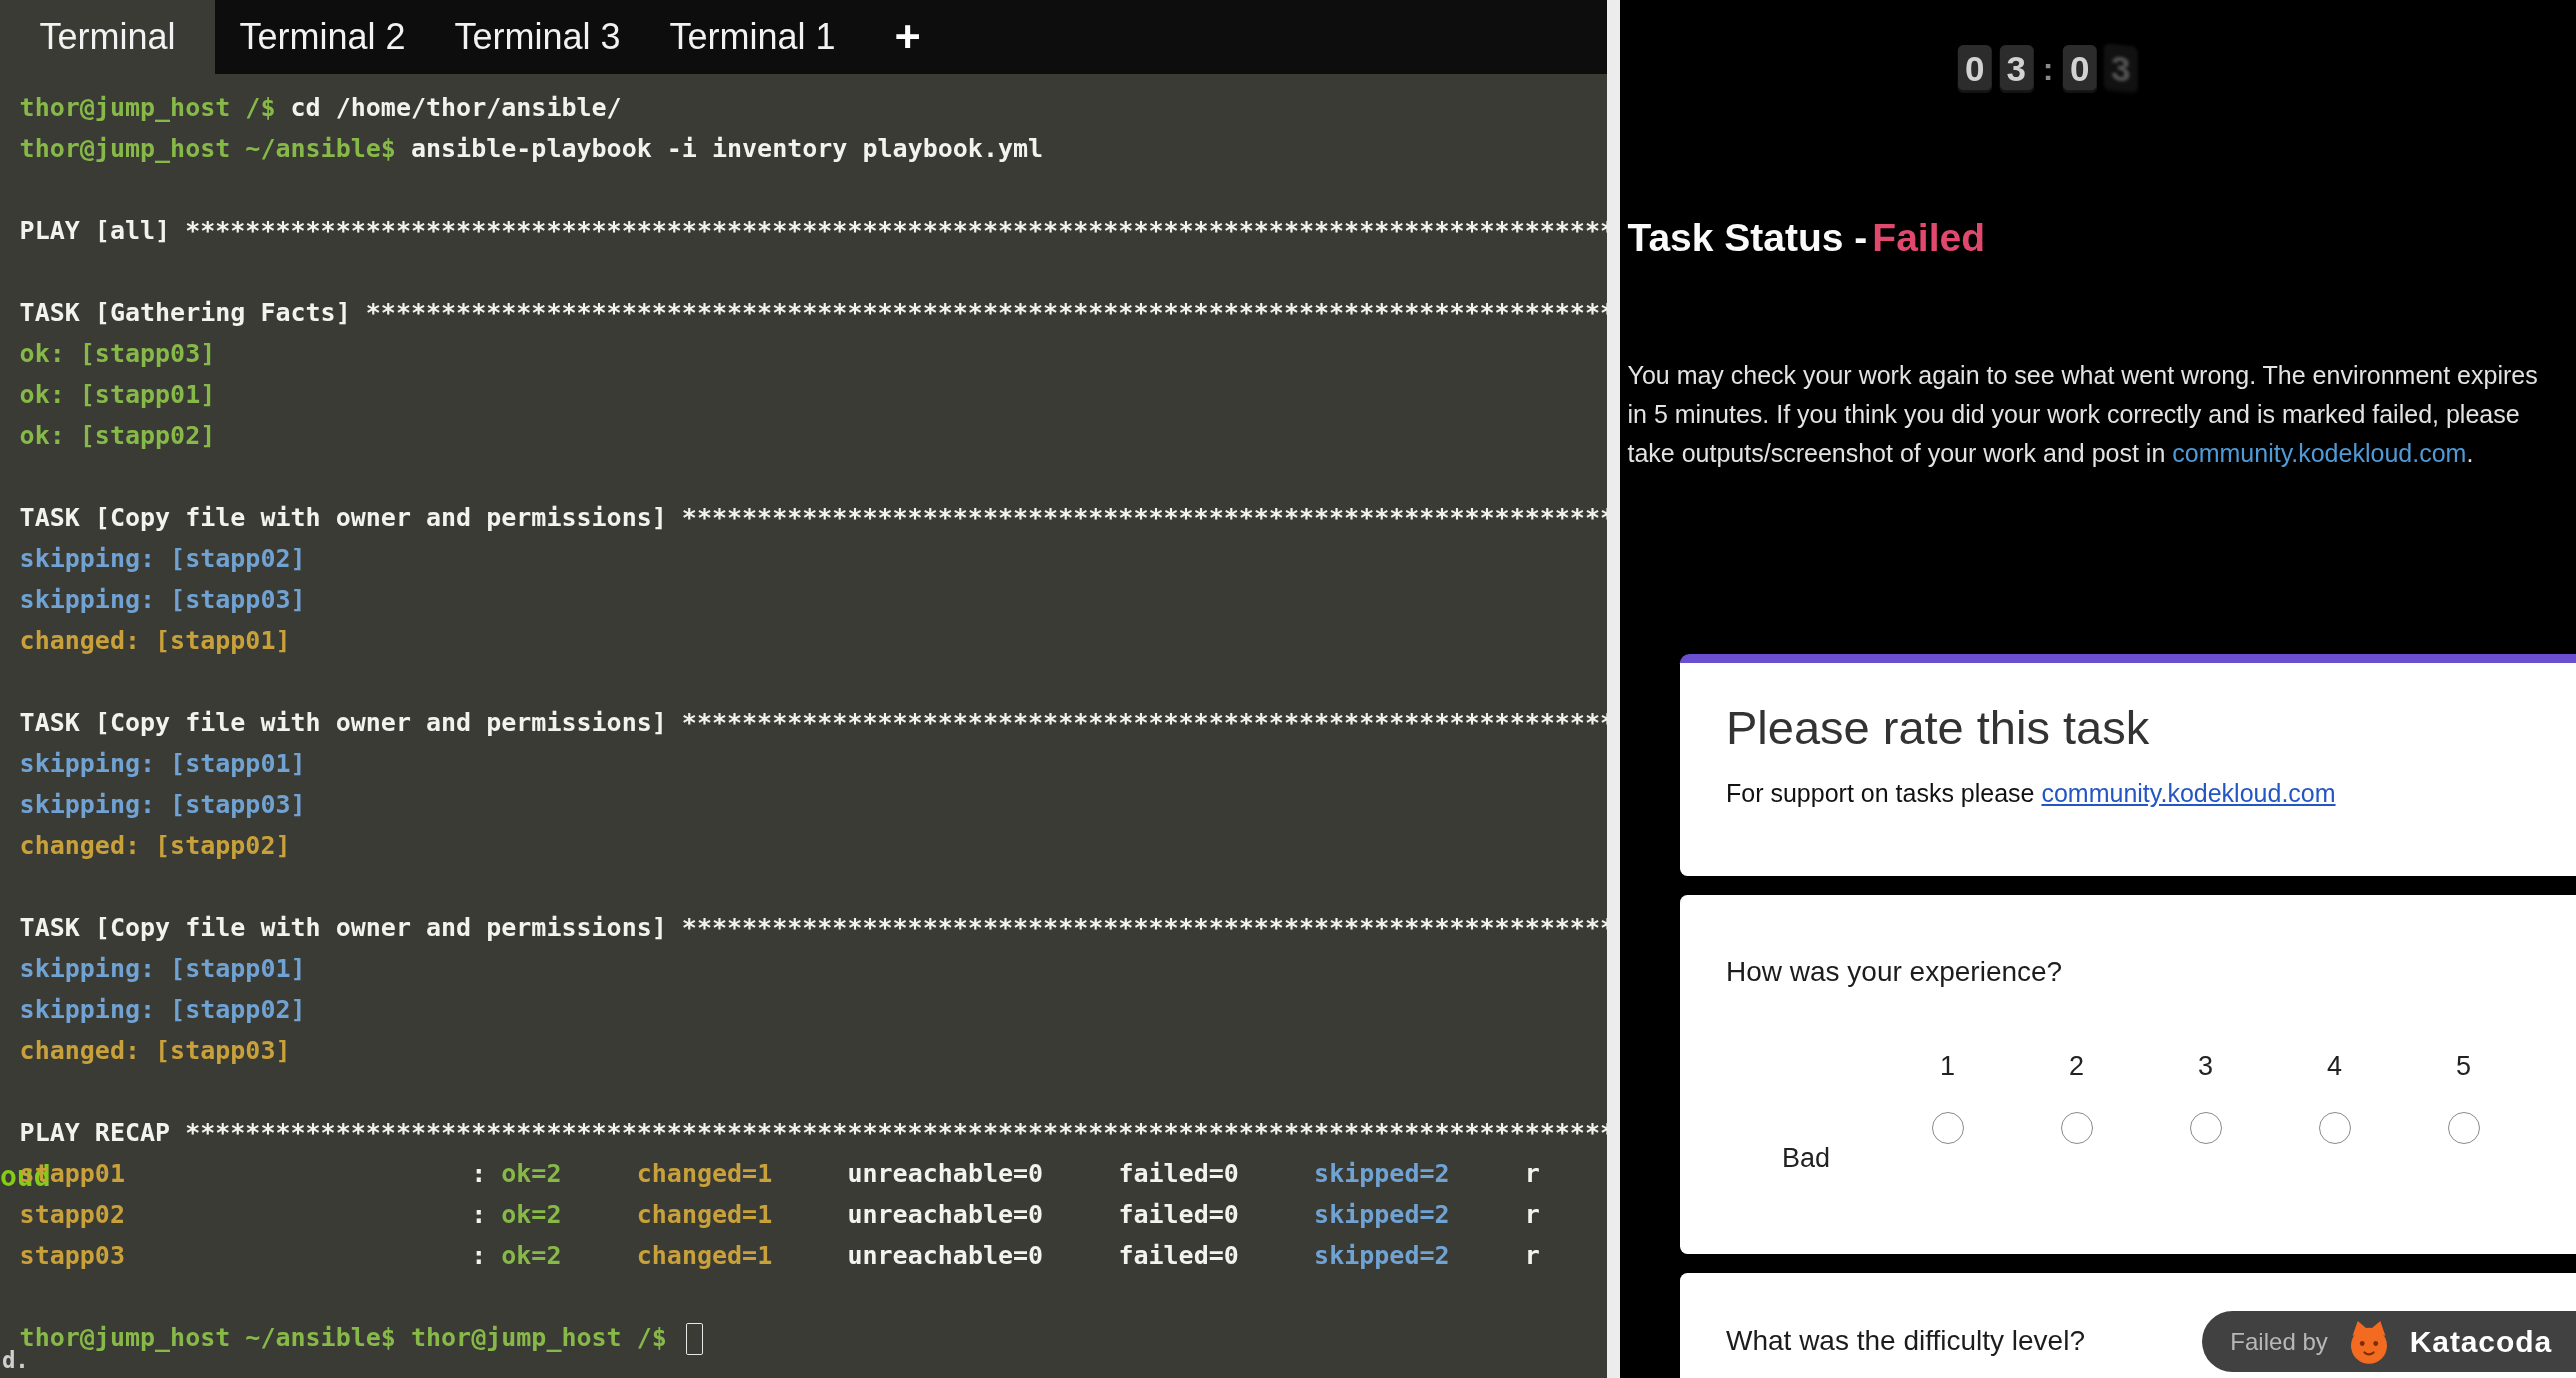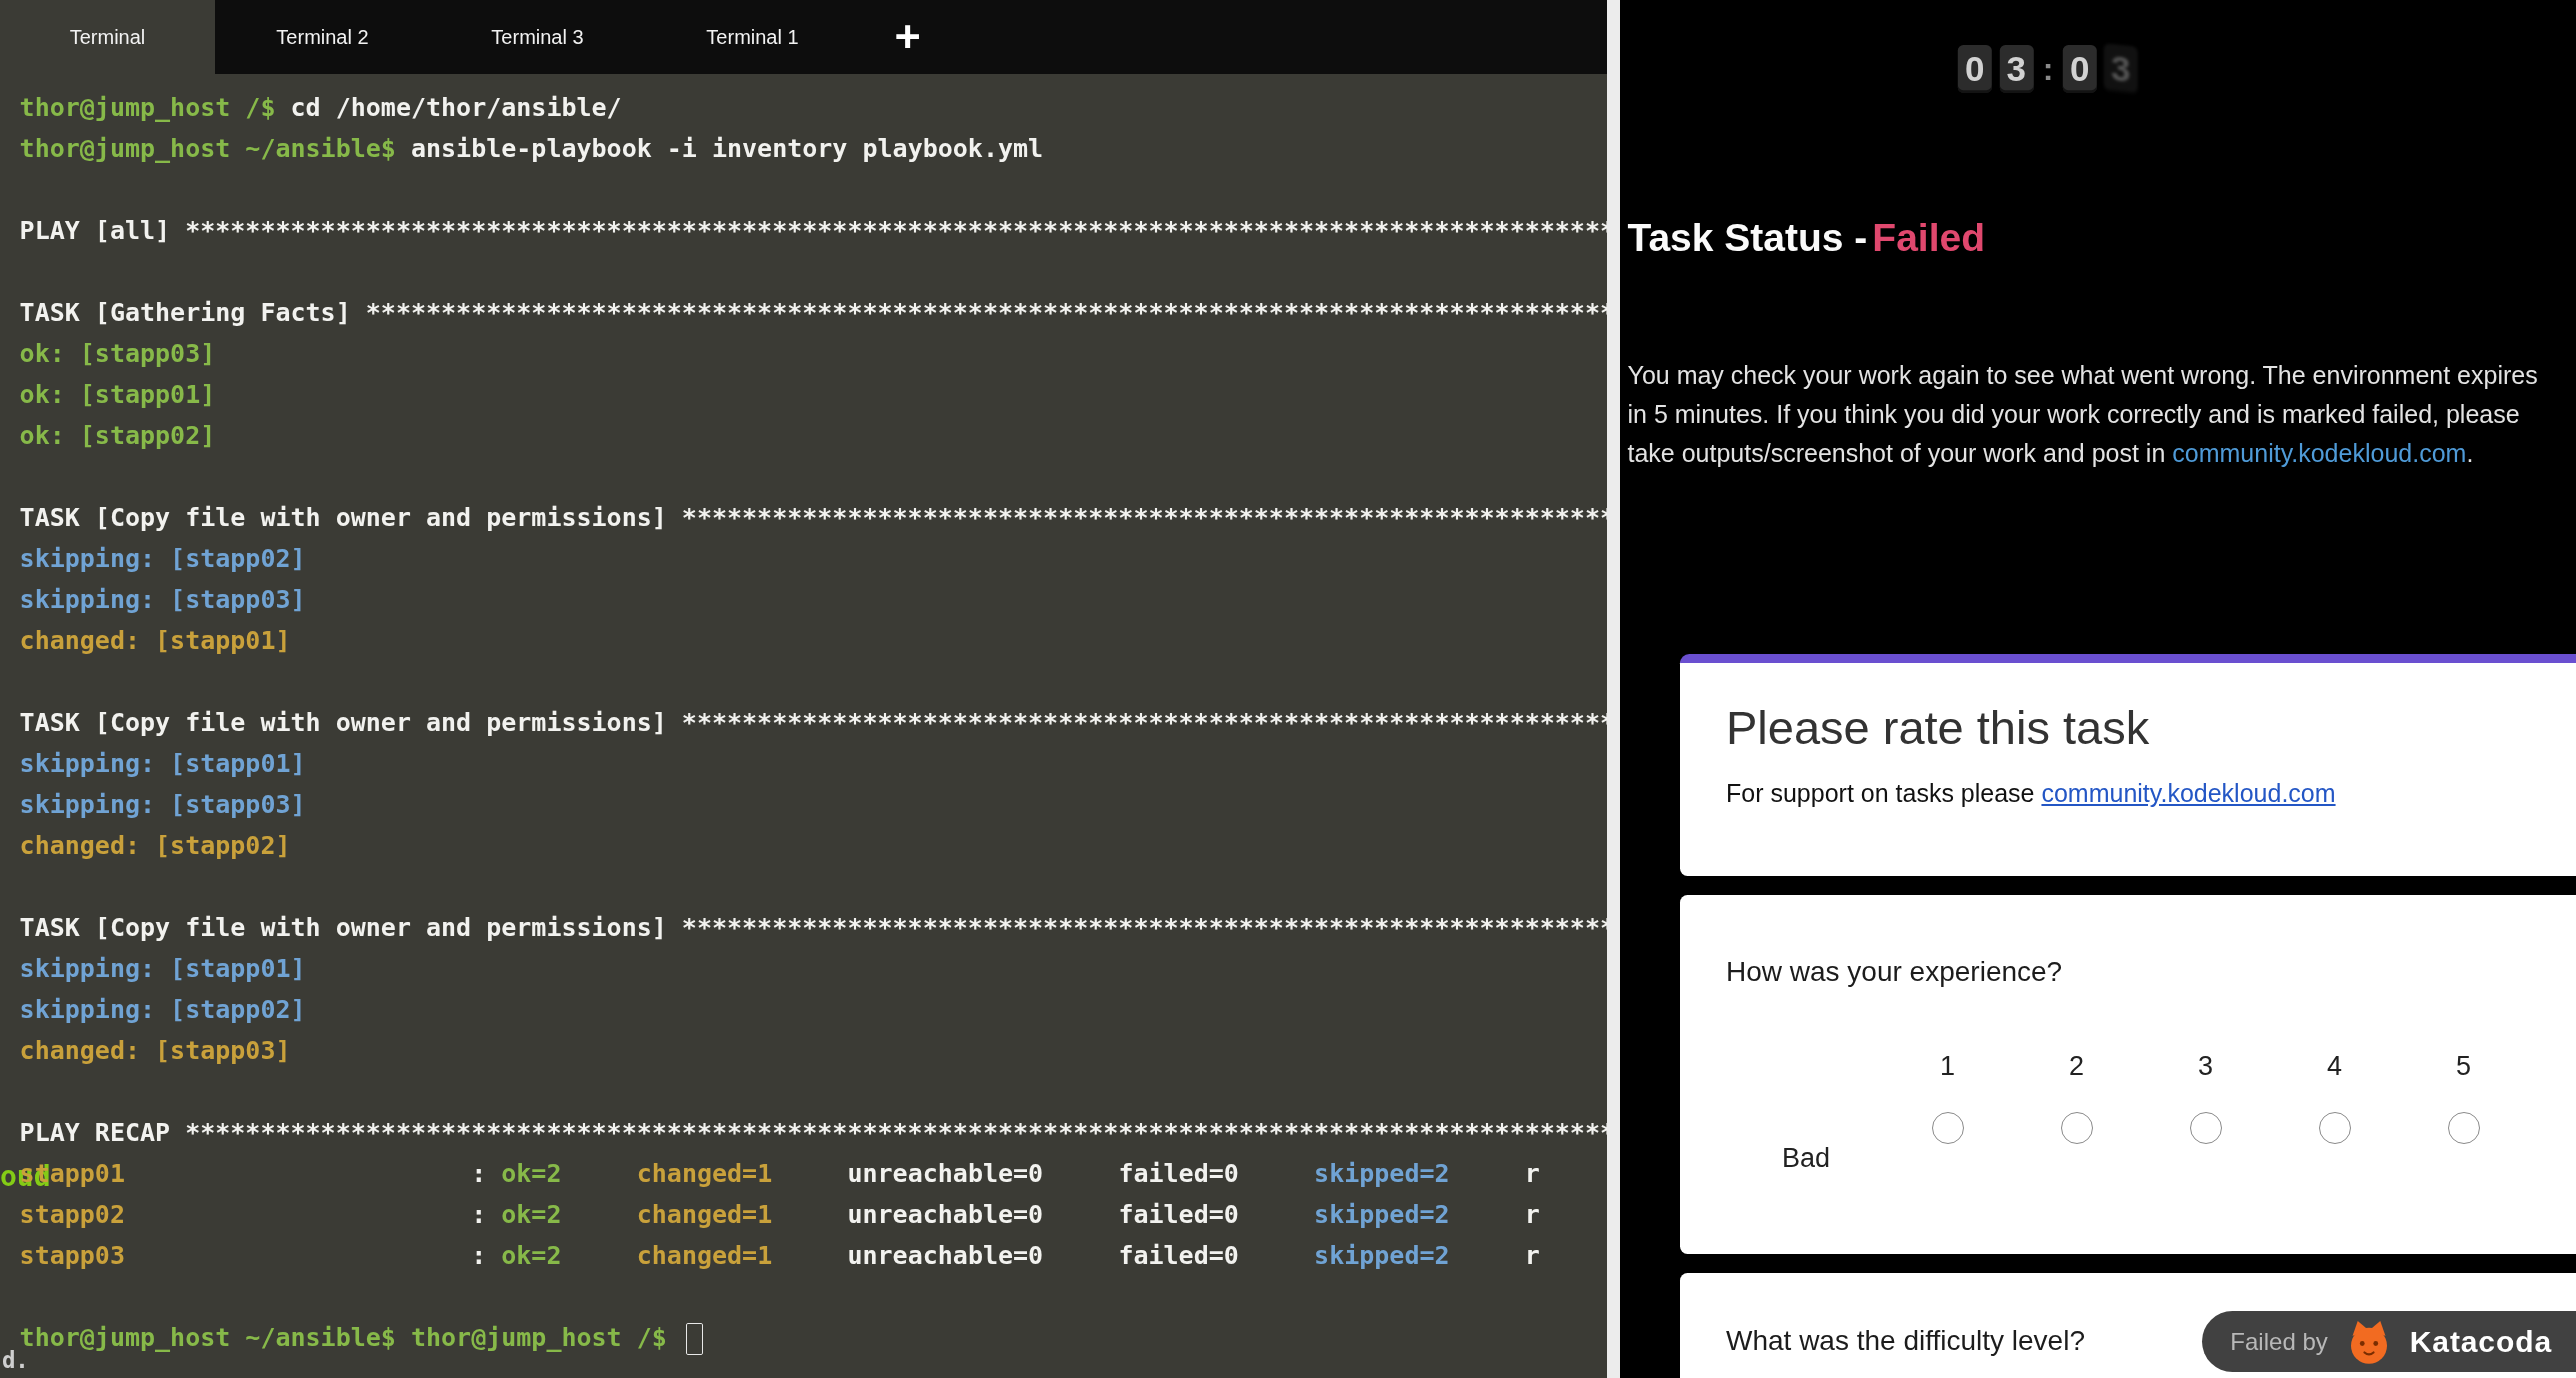--- a/index.html
+++ b/index.html
@@ -11,21 +11,21 @@
   html,body{margin:0;padding:0;}
   body{
     width:2576px;height:1378px;overflow:hidden;background:#000;
     font-family:"Liberation Sans",sans-serif;position:relative;
   }
 
   
   .terminal-region{position:absolute;left:0;top:0;width:1607px;height:1378px;background:var(--terminal-bg);}
   .tabbar{position:absolute;left:0;top:0;width:100%;height:74px;background:var(--tabbar-bg);display:flex;align-items:stretch;}
   .tabs{display:flex;align-items:stretch;}
-  .tab{min-width:215px;display:flex;align-items:center;justify-content:center;color:#f2f2f2;font-size:20px;cursor:default;}
+  .tab{min-width:215px;display:flex;align-items:center;justify-content:center;color:#f2f2f2;font-size:36px;cursor:default;}
   .tab.active{background:var(--terminal-bg);}
   .plus-btn{width:84px;display:flex;align-items:center;justify-content:center;color:#fff;font-size:45px;font-weight:600;margin-left:5.6px;}
   .term-lines{
     position:absolute;left:0;top:74px;right:0;bottom:0;padding:13px 0 0 19.6px;
     font-family:"DejaVu Sans Mono",monospace;font-size:25px;font-weight:700;line-height:41px;
     white-space:pre;overflow:hidden;z-index:1;color:var(--white);
   }
   .tline{height:41px;}
   .cursor{display:inline-block;width:17px;height:32px;border:1.9px solid #e8e8e8;border-radius:1.9px;vertical-align:middle;margin-left:3.7px;}
   .frag{position:absolute;font-family:"DejaVu Sans Mono",monospace;font-weight:700;z-index:0;}

